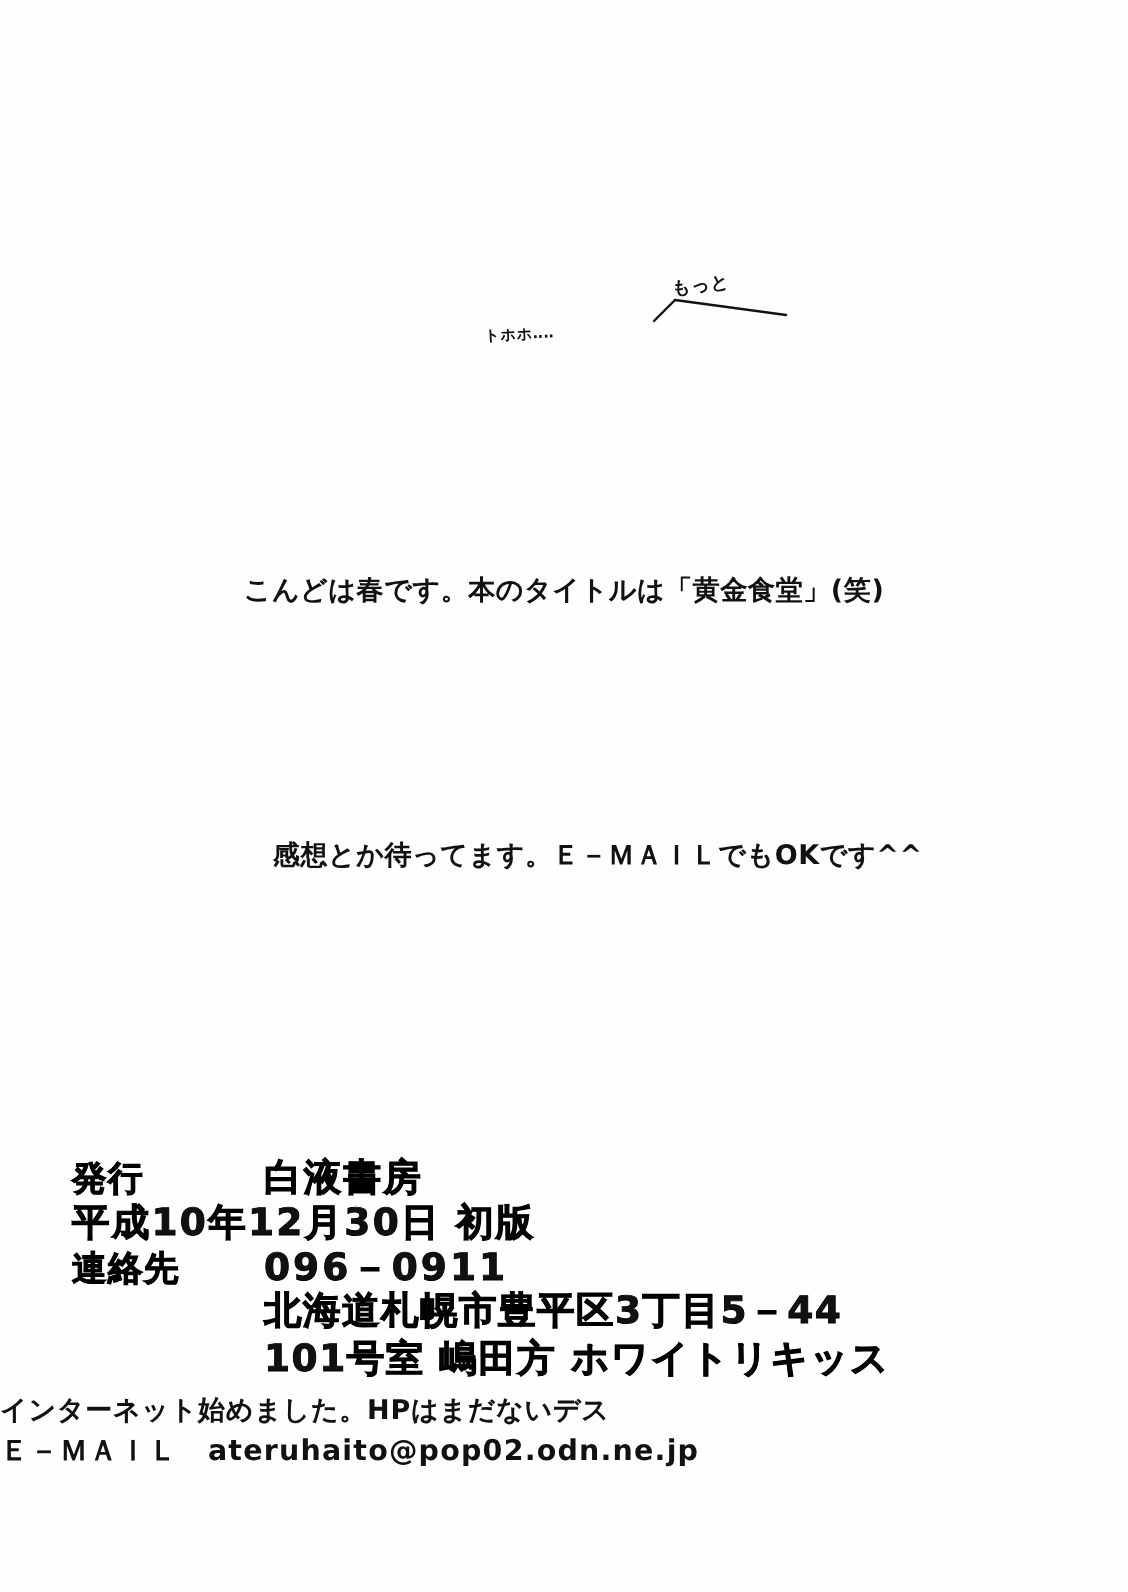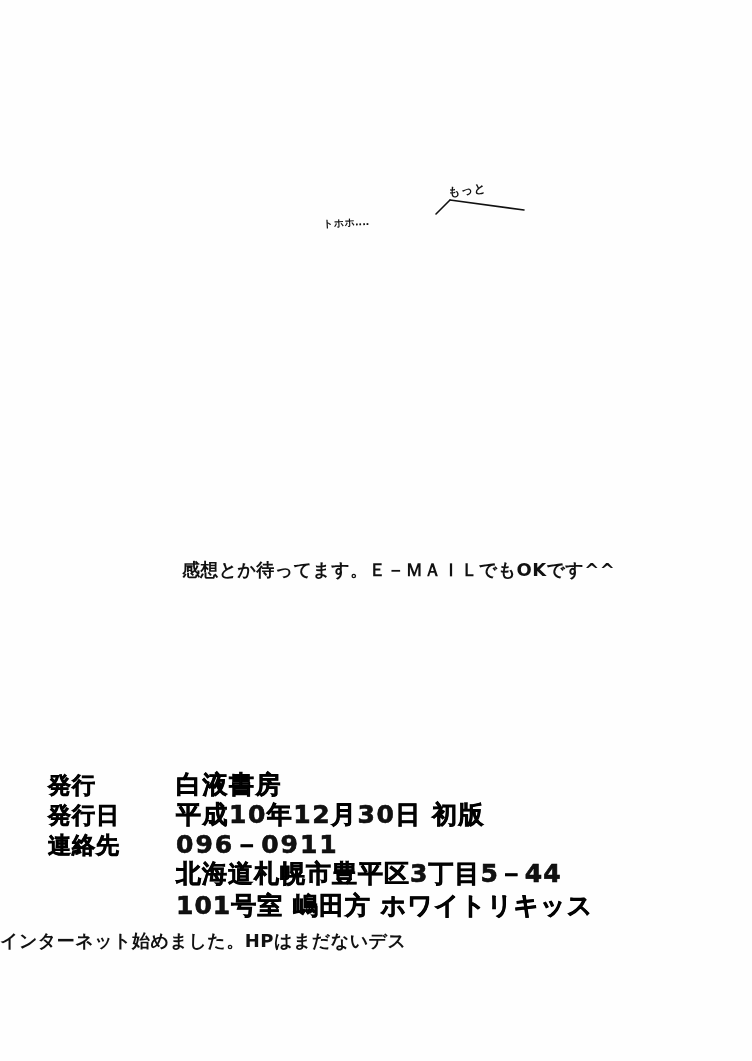--- a/index.html
+++ b/index.html
@@ -158,37 +158,38 @@
       <span class="insert-caret">
         <svg width="92" height="18" viewBox="0 0 92 18" xmlns="http://www.w3.org/2000/svg">
           <path d="M2 16 L16 2" stroke="#111" stroke-width="1.6" fill="none" stroke-linecap="round"></path>
           <path d="M16 2 L90 12" stroke="#111" stroke-width="1.6" fill="none" stroke-linecap="round"></path>
         </svg>
       </span>
       <span class="sub-note">トホホ‥‥</span>
     </div>
   </div>
 
+  <div class="line-2">こんどは春です。本のタイトルは「黄金食堂」(笑)</div>
 
   <div class="line-3">感想とか待ってます。Ｅ－ＭＡＩＬでもOKです^^</div>
 
   <div class="colophon">
     <div class="colo-row">
       <div class="colo-label">発行</div>
       <div class="colo-value">白液書房</div>
     </div>
     <div class="colo-row">
-      <div class="colo-label">発行日</div>
       <div class="colo-value">平成10年12月30日 初版</div>
     </div>
     <div class="colo-row">
       <div class="colo-label">連絡先</div>
       <div class="colo-value small-gap">096－0911</div>
     </div>
     <div class="colo-addr">北海道札幌市豊平区3丁目5－44</div>
     <div class="colo-addr">101号室 嶋田方 ホワイトリキッス</div>
   </div>
 
   <div class="contact">
     <div class="contact-line">インターネット始めました。HPはまだないデス</div>
+    <div class="contact-line mail">Ｅ－ＭＡＩＬ　ateruhaito@pop02.odn.ne.jp</div>
   </div>
 
 </div>
 
 </body></html>

